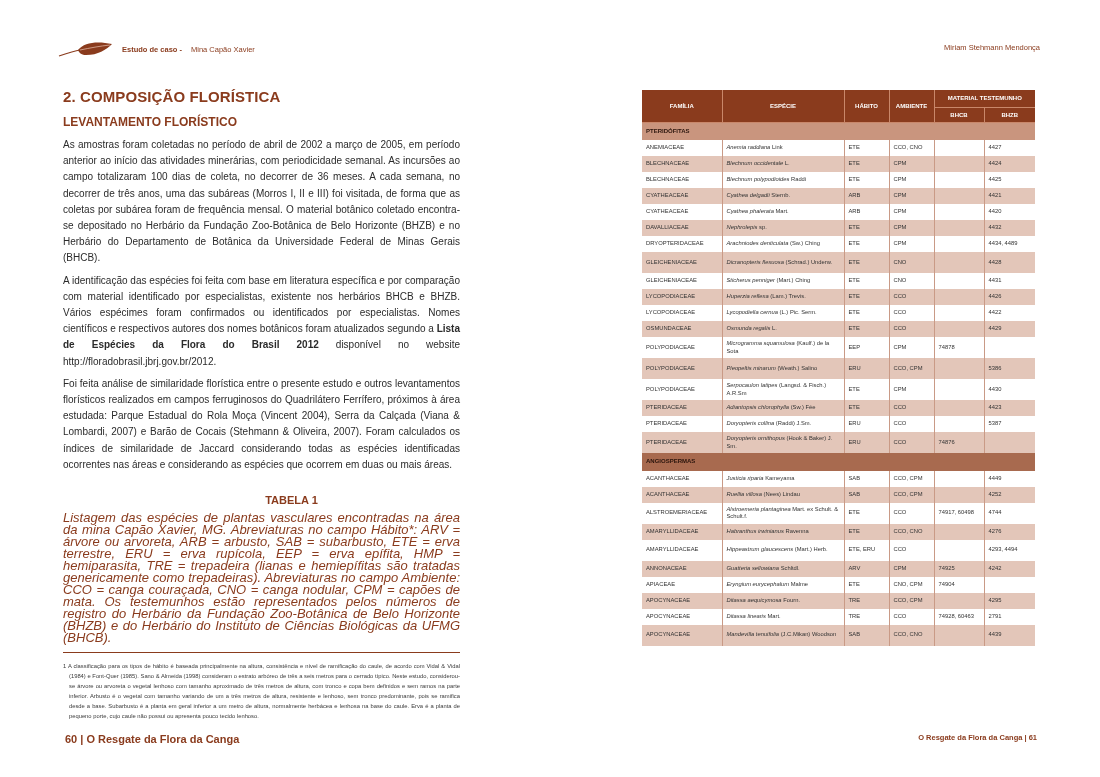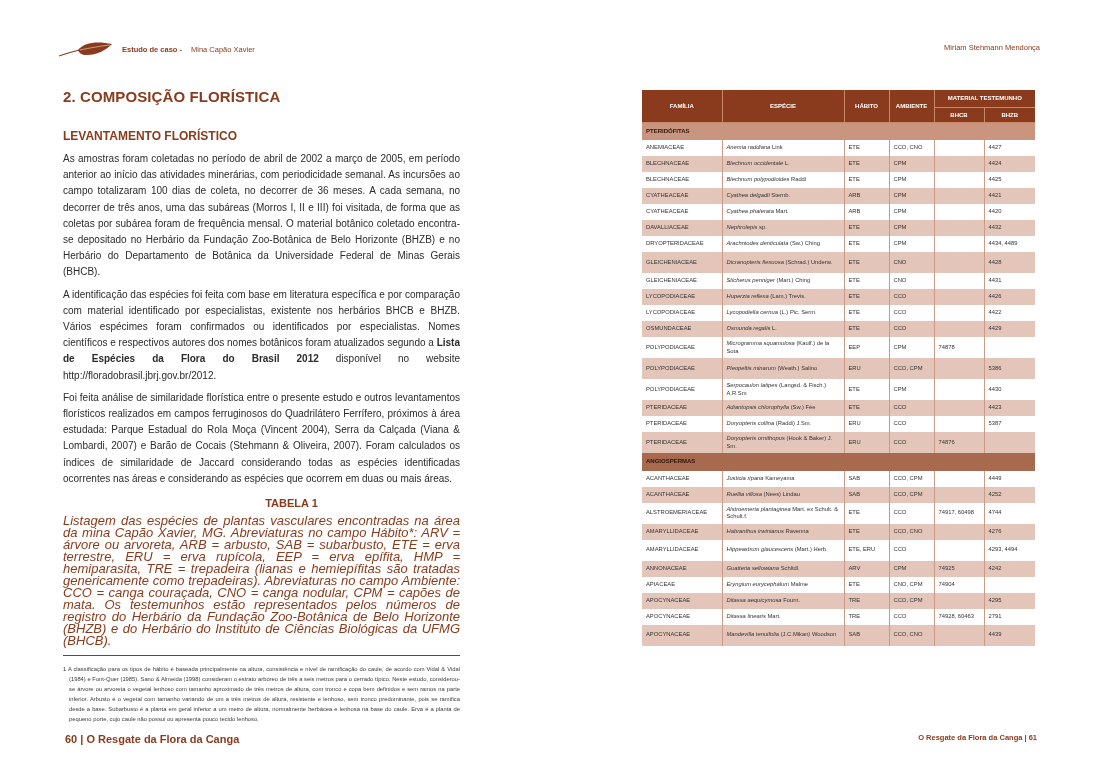--- a/index.html
+++ b/index.html
@@ -10,25 +10,25 @@
 
   
   .hdr-left { position: absolute; left: 58px; top: 40px; display: flex; align-items: center; }
   .leaf { width: 56px; height: 18px; margin-right: 8px; }
   .hdr-left .study { font-size: 7.5px; font-weight: bold; color: #8a3b1d; }
   .hdr-left .mine { font-size: 7.5px; color: #8a3b1d; margin-left: 9px; text-align: center; }
   .hdr-right { position: absolute; right: 60px; top: 43px; font-size: 7.5px; color: #8a3b1d; }
 
   
   .left { position: absolute; left: 63px; top: 88px; width: 397px; }
-  .h2 { font-size: 15px; font-weight: bold; color: #8a3b1d; letter-spacing: 0.1px; margin-bottom: 24px; }
+  .h2 { font-size: 15px; font-weight: bold; color: #8a3b1d; letter-spacing: 0.1px; margin-bottom: 10px; }
   .h3 { font-size: 12px; font-weight: bold; color: #8a3b1d; margin-bottom: 8px; }
   .para { font-size: 10px; line-height: 16.2px; text-align: justify; color: #2b2b2b; margin-bottom: 6px; }
   .para b { font-weight: bold; }
-  .tabela-title { text-align: center; font-size: 11px; font-weight: bold; color: #8a3b1d; margin-top: 10px; margin-bottom: 6px; padding-left: 60px; }
+  .tabela-title { text-align: center; font-size: 11px; font-weight: bold; color: #8a3b1d; margin-top: 21px; margin-bottom: 6px; padding-left: 60px; }
   .caption { font-size: 13px; line-height: 12px; font-style: italic; color: #8a3b1d; text-align: justify; }
   .fn-rule { width: 397px; height: 1px; background: #8a3b1d; margin-top: 8px; margin-bottom: 8px; }
   .footnote { font-size: 5.8px; line-height: 10px; color: #3a3a3a; text-align: justify; padding-left: 6px; text-indent: -6px; }
 
   .foot-left { position: absolute; left: 65px; top: 733px; font-size: 11px; font-weight: bold; color: #8a3b1d; }
   .foot-right { position: absolute; right: 63px; top: 733px; font-size: 7.5px; font-weight: bold; color: #8a3b1d; }
 
   
   .tbl-wrap { position: absolute; left: 642px; top: 90px; width: 393px; }
   table { border-collapse: collapse; width: 393px; table-layout: fixed; }

